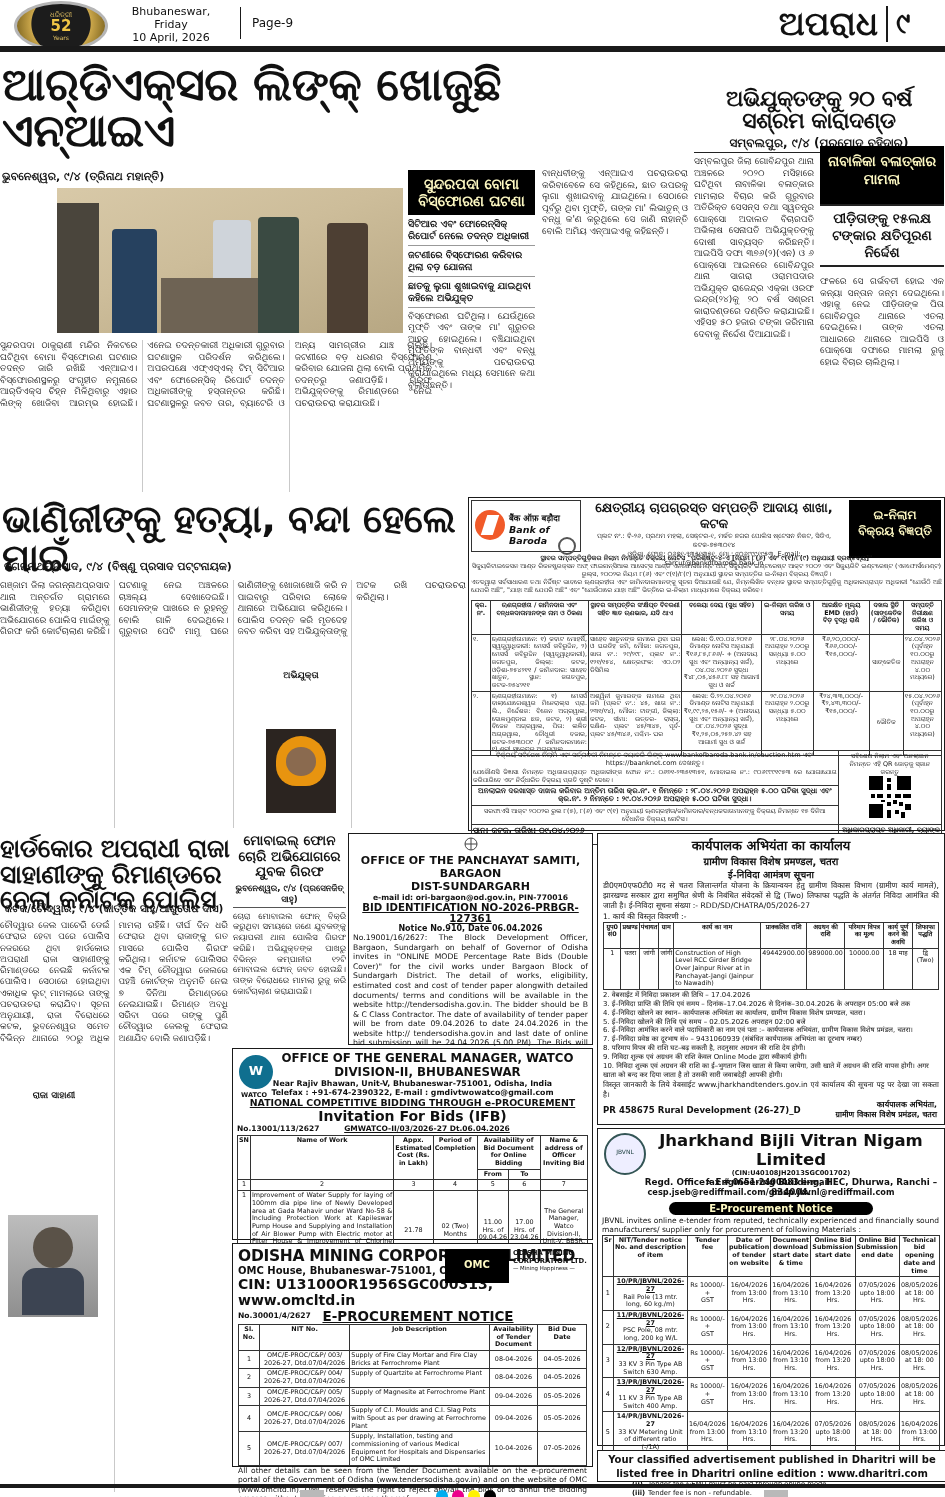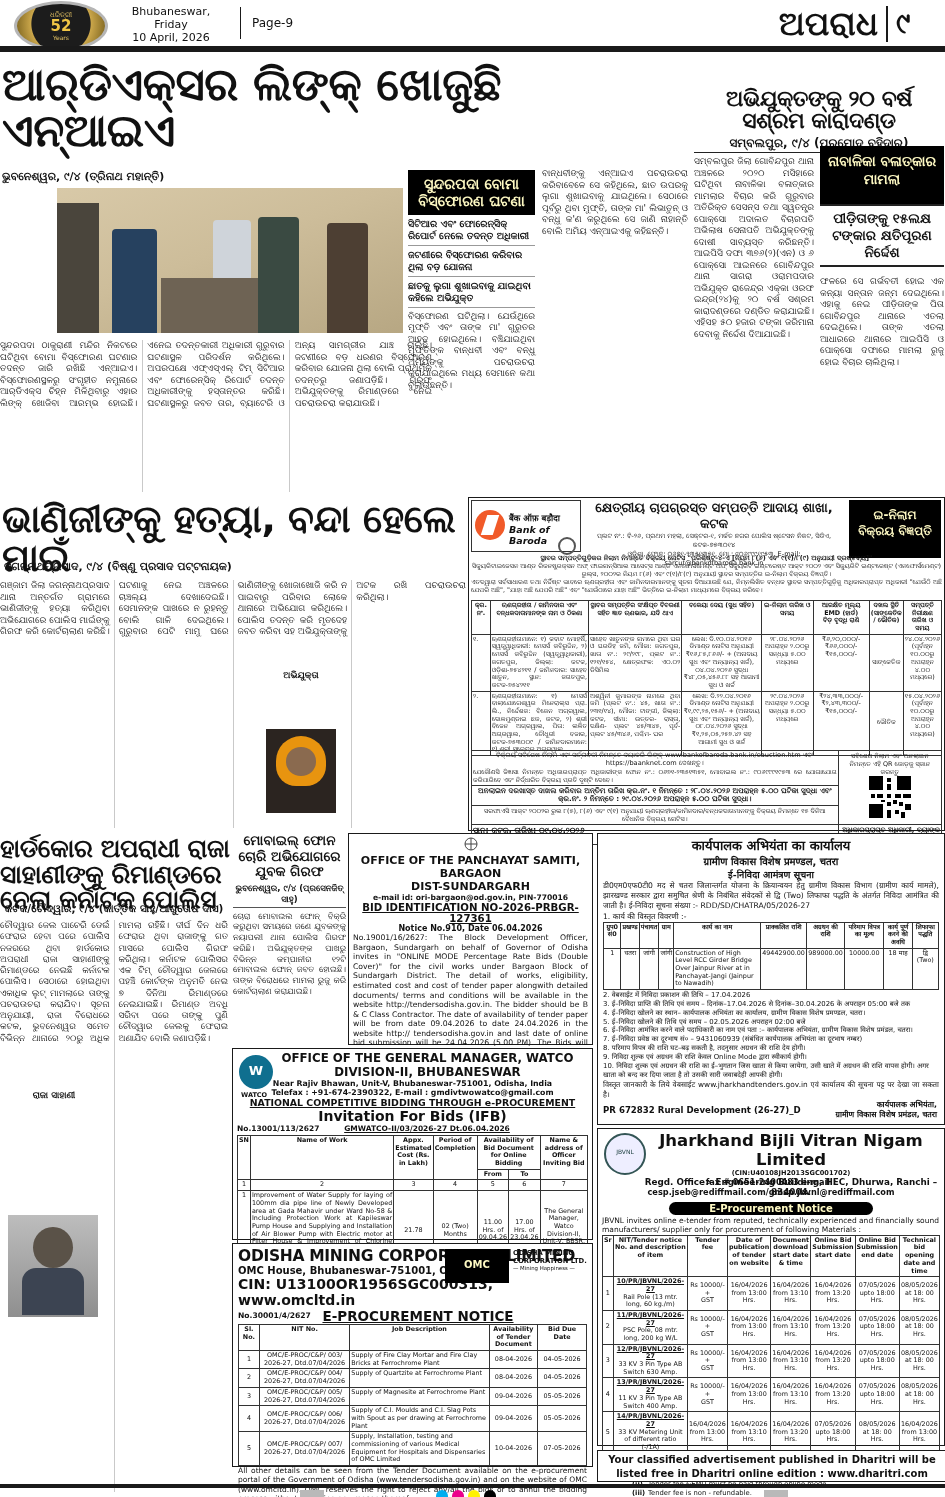--- a/index.html
+++ b/index.html
@@ -297,21 +297,21 @@
     <div style="font-size:6.9px;line-height:1.28">3.   ई–निविदा प्राप्ति की तिथि एवं समय – दिनांक–17.04.2026 से दिनांक–30.04.2026 के अपराहन 05:00 बजे तक</div>
     <div style="font-size:6.9px;line-height:1.28">4.   ई–निविदा खोलने का स्थान– कार्यपालक अभियंता का कार्यालय, ग्रामीण विकास विशेष प्रमण्डल, चतरा।</div>
     <div style="font-size:6.9px;line-height:1.28">5.   ई–निविदा खोलने की तिथि एवं समय – 02.05.2026 अपराहन 02:00 बजे</div>
     <div style="font-size:6.9px;line-height:1.28">6.   ई–निविदा आमंत्रित करने वाले पदाधिकारी का नाम एवं पता :– कार्यपालक अभियंता, ग्रामीण विकास विशेष प्रमंडल, चतरा।</div>
     <div style="font-size:6.9px;line-height:1.28">7.   ई–निविदा प्रवेष्ठ का दूरभाष सं० – 9431060939 (संबंधित कार्यपालक अभियंता का दूरभाष नम्बर)</div>
     <div style="font-size:6.9px;line-height:1.28">8.   परिमाप विपत्र की राशि घट–बढ़ सकती है, तदनुसार अग्रधन की राशि देय होगी।</div>
     <div style="font-size:6.9px;line-height:1.28">9.   निविदा शुल्क एवं अग्रधन की राशि केवल Online Mode द्वारा स्वीकार्य होगी।</div>
     <div style="font-size:6.9px;line-height:1.28">10. निविदा शुल्क एवं अग्रधन की राशि का ई–भुगतान जिस खाता से किया जायेगा, उसी खाते में अग्रधन की राशि वापस होगी। अगर खाता को बन्द कर दिया जाता है तो उसकी सारी जवाबदेही आपकी होगी।</div>
     <div class="j" style="font-size:7.4px">विस्तृत जानकारी के लिये वेबसाईट www.jharkhandtenders.gov.in एवं कार्यालय की सूचना पट्ट पर देखा जा सकता है।</div>
     <div style="position:relative;height:22px">
-      <div class="abs" style="left:0;top:6px;font-size:8.6px;font-weight:bold">PR 672832 Rural Development (26-27)_D</div>
+      <div class="abs" style="left:0;top:6px;font-size:8.6px;font-weight:bold">PR 458675 Rural Development (26-27)_D</div>
       <div class="abs b r" style="right:2px;top:0;width:180px;font-size:7.8px">कार्यपालक अभियंता,</div>
       <div class="abs b r" style="right:2px;top:10px;width:180px;font-size:7.8px">ग्रामीण विकास विशेष प्रमंडल, चतरा</div>
     </div>
   </div>
 
   <div class="abs box" style="left:232px;top:1048px;width:361px;height:192px;padding:2px 4px;box-sizing:border-box;border-width:1px">
     <div class="abs" style="left:6px;top:6px;width:34px;height:34px;border-radius:50%;background:#0f6f8f">
       <div class="c" style="color:#fff;font-size:13px;font-weight:bold;margin-top:8px">W</div>
     </div>
     <div class="abs b" style="left:8px;top:42px;font-size:6.5px">WATCO</div>
@@ -506,21 +506,21 @@
 +
 GST</td>
             <td class="c" style="vertical-align:middle">16/04/2026 from 13:00 Hrs.</td>
         <td class="c" style="vertical-align:middle">16/04/2026 from 13:10 Hrs.</td>
             <td class="c" style="vertical-align:middle">16/04/2026 from 13:20 Hrs.</td>
         <td class="c" style="vertical-align:middle">07/05/2026 upto 18:00 Hrs.</td>
             <td class="c" style="vertical-align:middle">08/05/2026 at 18: 00 Hrs.</td>
       </tr>
       <tr>
         <td class="c" style="vertical-align:middle">5</td>
-        <td class="c"><span class="b" style="text-decoration:underline">14/PR/JBVNL/2026-27</span><br><span>33 KV Metering Unit of different ratio (-/1A)</span></td>
+        <td class="c"><span class="b" style="">14/PR/JBVNL/2026-27</span><br><span>33 KV Metering Unit of different ratio (-/1A)</span></td>
         <td class="c" style="vertical-align:middle">16/04/2026 from 13:00 Hrs.</td>
             <td class="c" style="vertical-align:middle">16/04/2026 from 13:10 Hrs.</td>
         <td class="c" style="vertical-align:middle">16/04/2026 from 13:20 Hrs.</td>
             <td class="c" style="vertical-align:middle">07/05/2026 upto 18:00 Hrs.</td>
         <td class="c" style="vertical-align:middle">08/05/2026 at 18: 00 Hrs.</td>
             <td class="c" style="vertical-align:middle">16/04/2026 from 13:00 Hrs.</td>
       </tr>
     </tbody>
       </table>
     <div style="display:flex;font-size:6.8px;line-height:1.25;margin-top:1px">

